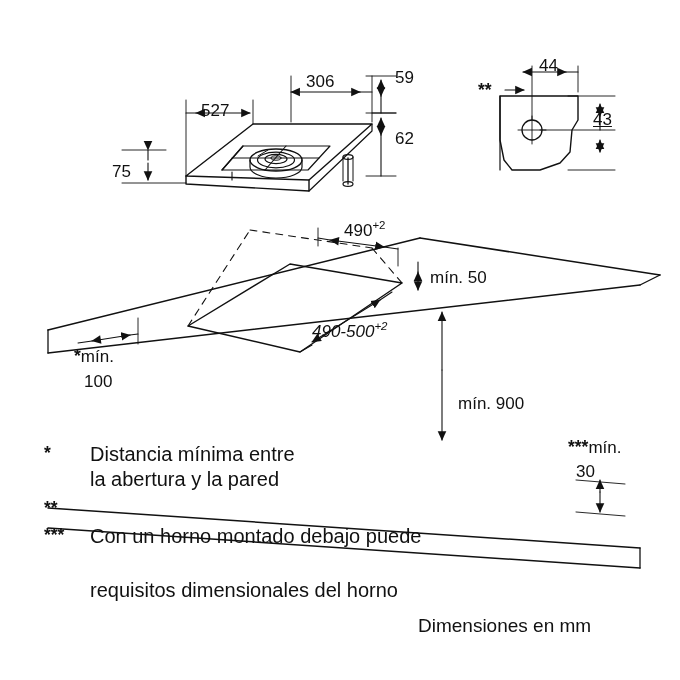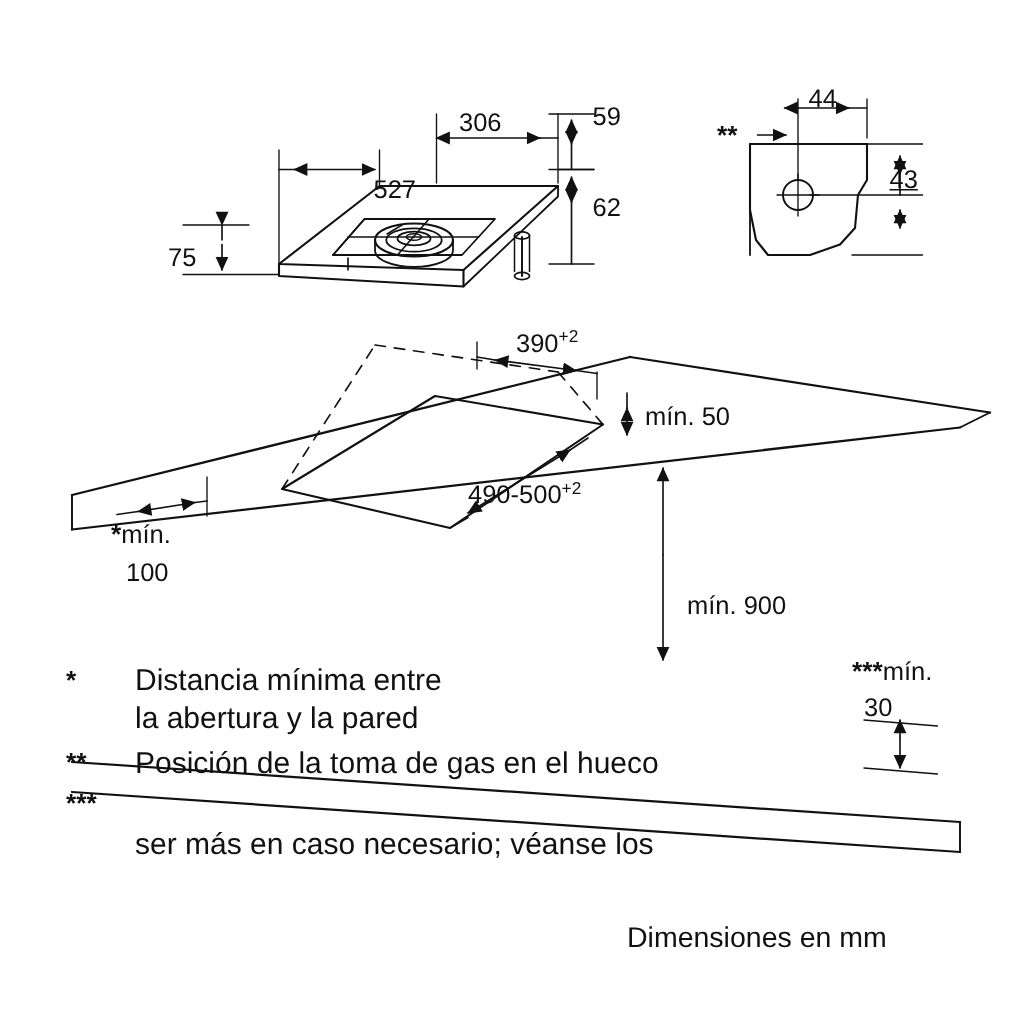--- a/index.html
+++ b/index.html
@@ -179,47 +179,47 @@
 
       <path d="M600,480 L600,492" marker-start="url(#arrHs)" stroke-width="1.1"></path>
       <path d="M600,492 L600,512" marker-end="url(#arrH)" stroke-width="1.1"></path>
       <path d="M576,480 L625,484" stroke-width="0.9"></path>
       <path d="M576,512 L625,516" stroke-width="0.9"></path>
 
     </g>
   </svg>
 
   <div class="lbl dim-b" style="left:306px; top:72px;">306</div>
-  <div class="lbl dim-b" style="left:201px; top:117px;margin-left:48px;">527</div>
+  <div class="lbl dim-b" style="left:201px; top:101px;">527</div>
   <div class="lbl dim-b" style="left:395px; top:68px;">59</div>
   <div class="lbl dim-b" style="left:395px; top:129px;">62</div>
   <div class="lbl dim-b" style="left:112px; top:162px;">75</div>
 
   <div class="lbl dim-b" style="left:539px; top:56px;">44</div>
   <div class="lbl dim-b" style="left:593px; top:110px;text-decoration:underline;">43</div>
   <div class="lbl star" style="left:478px; top:80px;">**</div>
 
-  <div class="lbl dim-b" style="left:344px; top:219px;"><span>390</span><span class="sup">+2</span></div>
-
-  <div class="lbl dim-b" style="left:312px; top:320px;"><span>490-500</span><span class="sup">+2</span></div>
+  <div class="lbl dim-b" style="left:344px; top:219px;"><span>490</span><span class="sup">+2</span></div>
+
+  <div class="lbl dim-b" style="left:312px; top:320px;font-style:italic;"><span>490-500</span><span class="sup">+2</span></div>
 
   <div class="lbl dim-b" style="left:430px; top:268px;">mín. 50</div>
   <div class="lbl dim-b" style="left:458px; top:394px;">mín. 900</div>
 
   <div class="lbl dim-b" style="left:74px; top:346px;"><span class="star">*</span><span>mín.</span></div>
   <div class="lbl dim-b" style="left:84px; top:372px;">100</div>
 
   <div class="lbl dim-b" style="left:524px; top:437px;margin-left:44px;"><span class="star">***</span><span>mín.</span></div>
   <div class="lbl dim-b" style="left:576px; top:462px;">30</div>
 
   <div class="lbl star" style="left:44px; top:443px;">*</div>
   <div class="lbl note" style="left:90px; top:443px;">Distancia mínima entre</div>
   <div class="lbl note" style="left:90px; top:468px;">la abertura y la pared</div>
 
   <div class="lbl star" style="left:44px; top:498px;">**</div>
-  <div class="lbl note" style="left:90px; top:498px;">Posición de la toma de gas en el hueco</div>
 
   <div class="lbl star" style="left:44px; top:525px;">***</div>
-  <div class="lbl note" style="left:90px; top:552px;">ser más en caso necesario; véanse los</div>
+  <div class="lbl note" style="left:90px; top:525px;">Con un horno montado debajo puede</div>
+  <div class="lbl note" style="left:90px; top:579px;">requisitos dimensionales del horno</div>
 
   <div class="lbl footer" style="left:418px; top:615px;">Dimensiones en mm</div>
 
 </div>
 
 </body></html>

